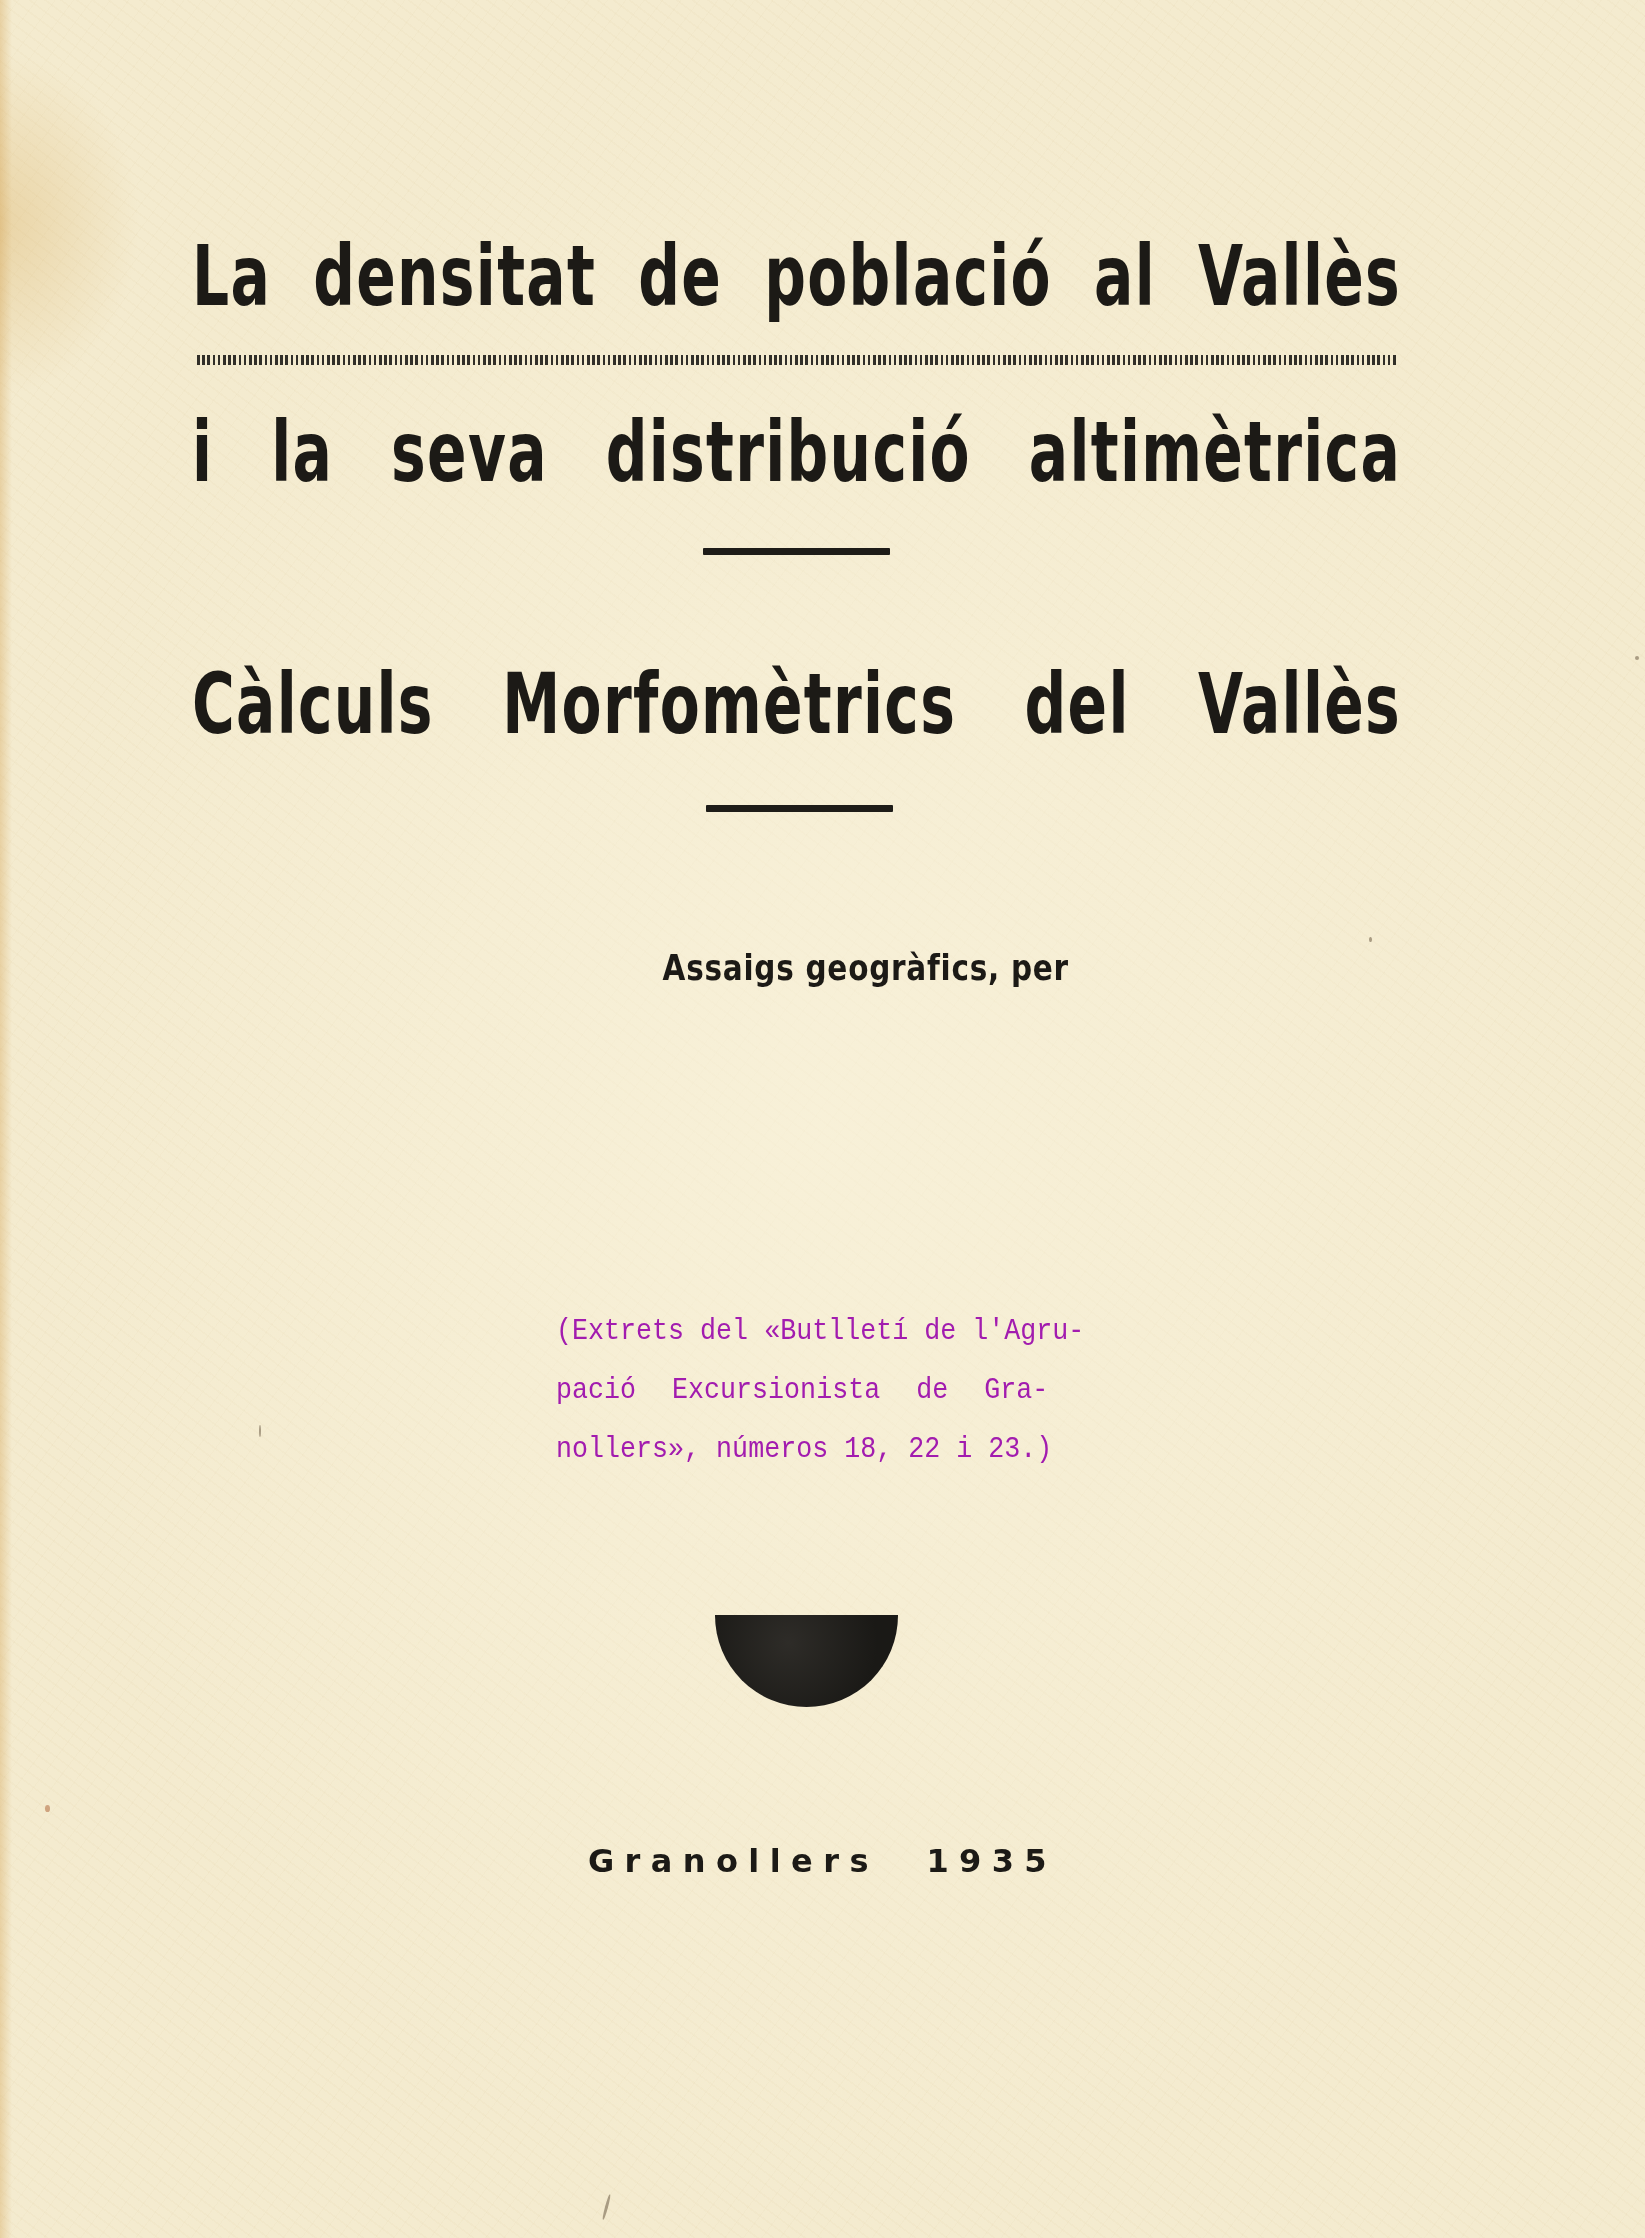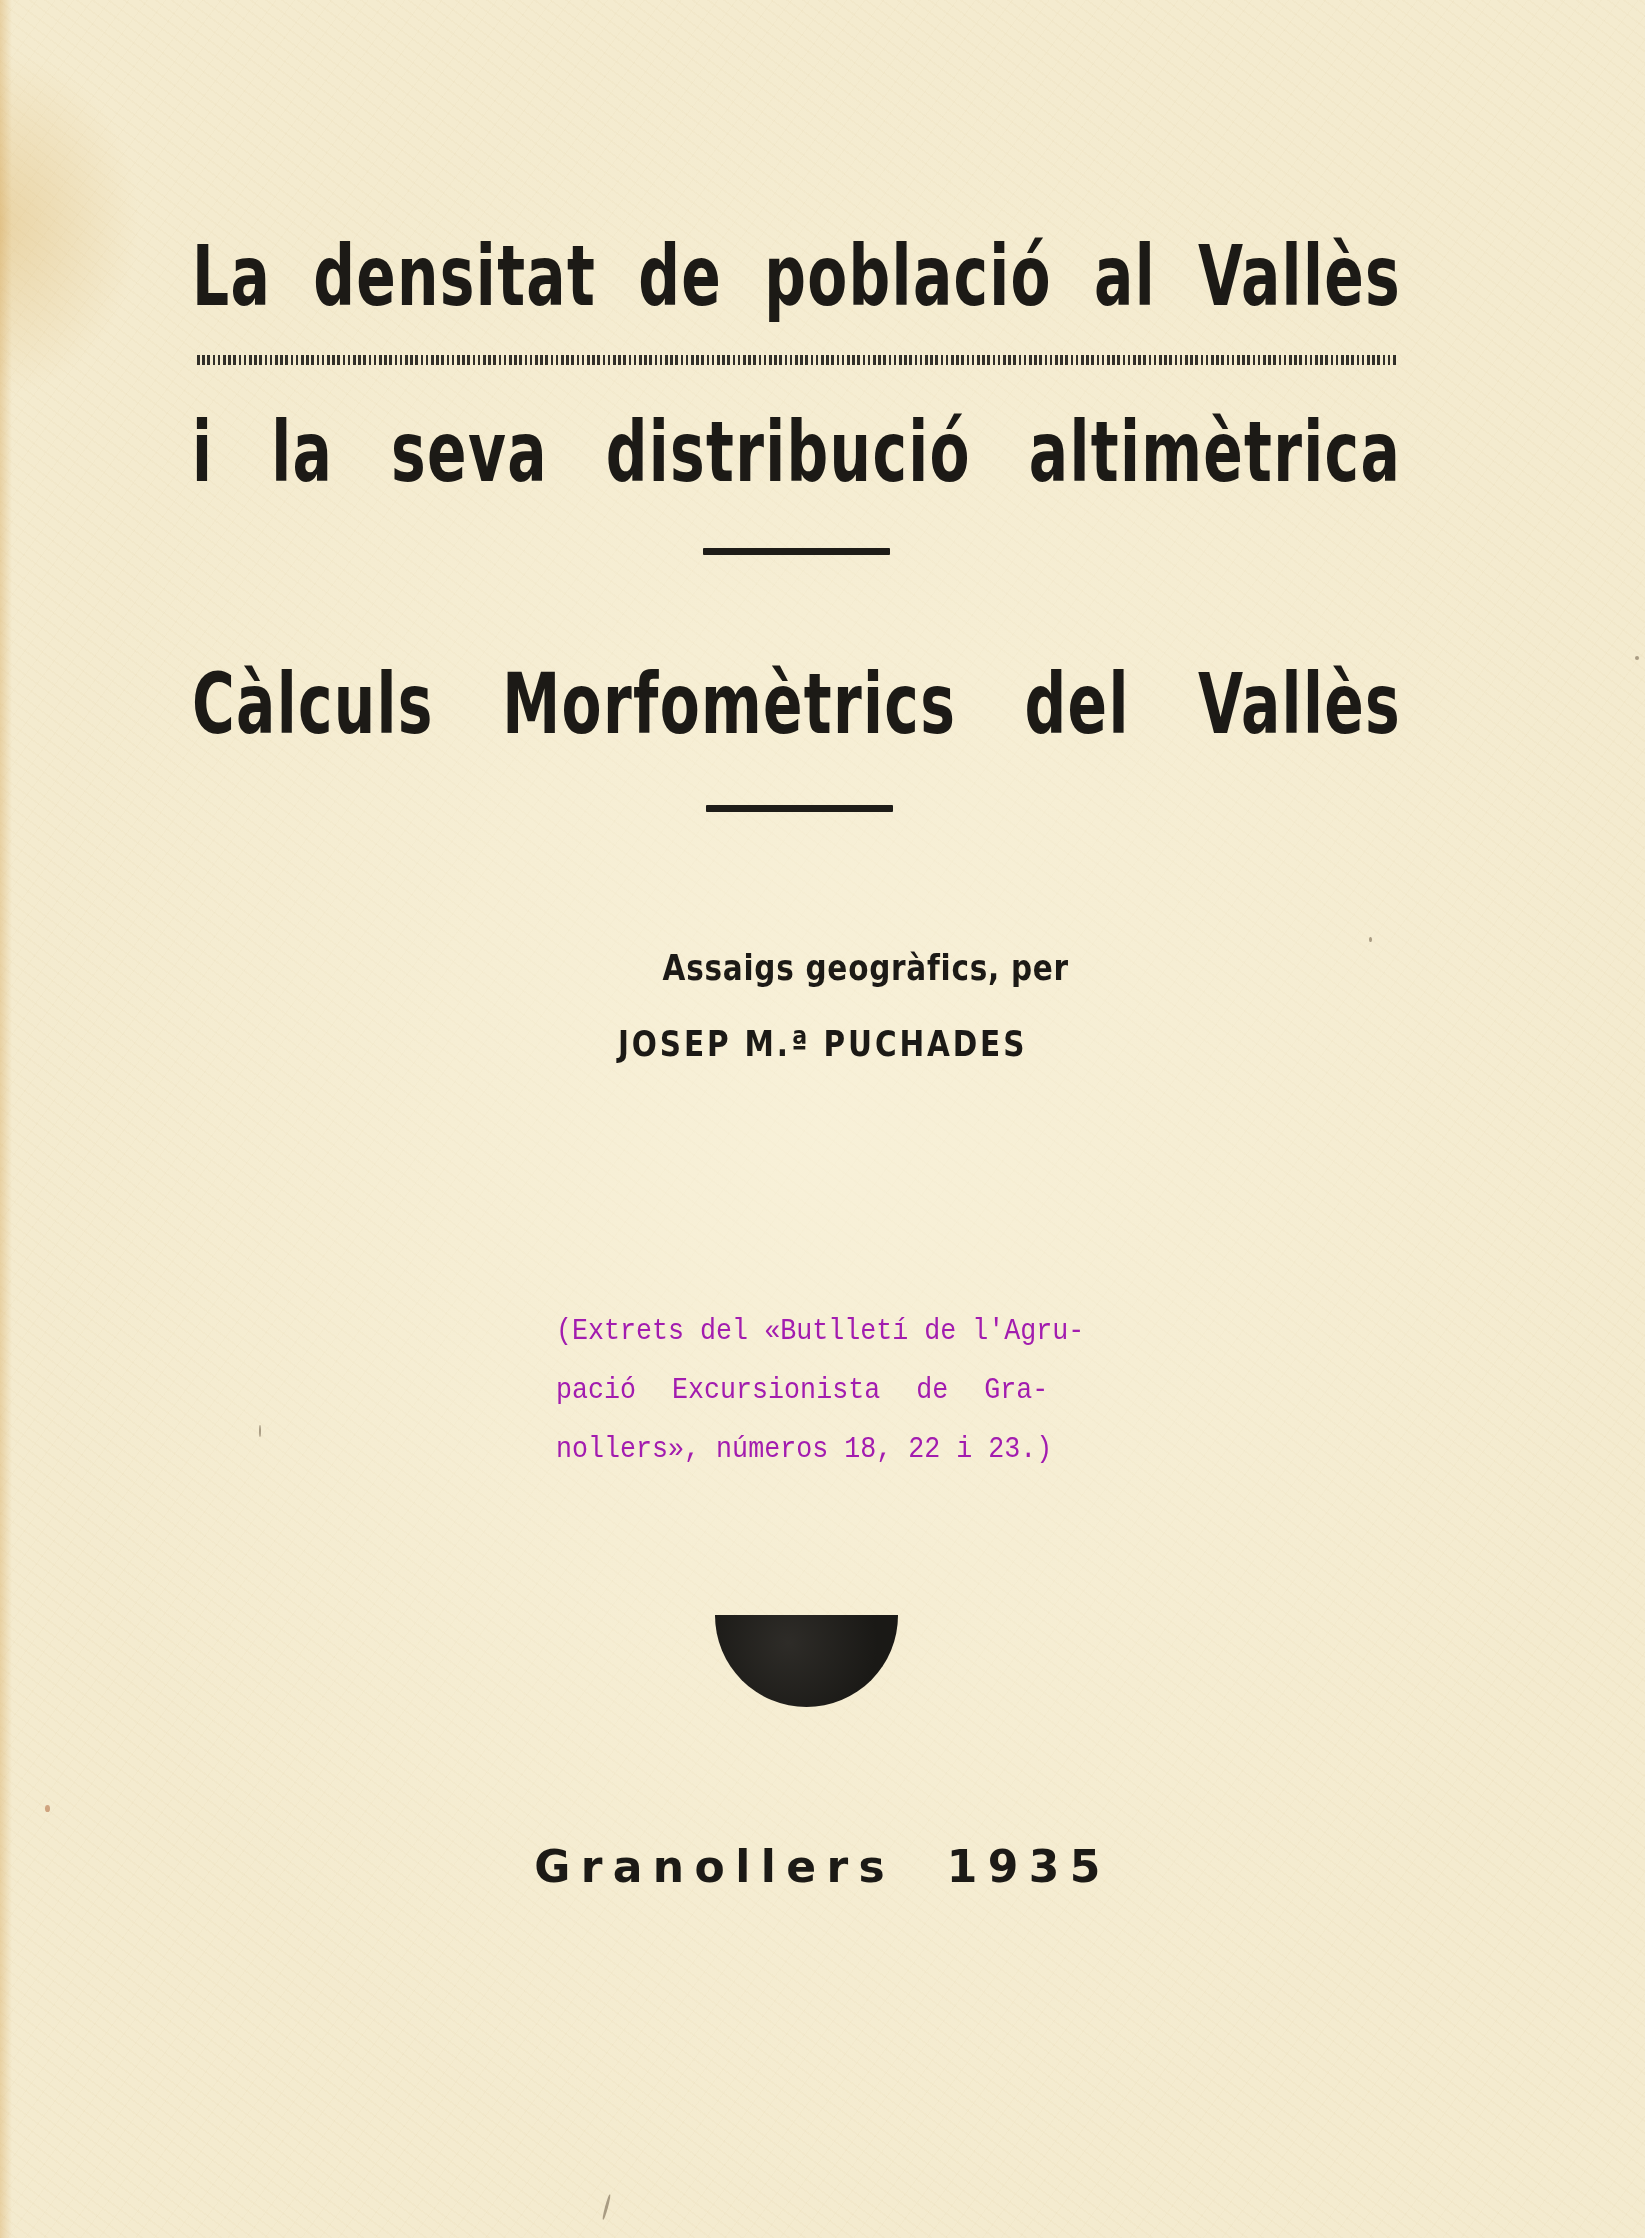--- a/index.html
+++ b/index.html
@@ -121,21 +121,21 @@
     }
 
     .imprint {
       position: absolute;
       left: 0;
       width: 100%;
       top: 1845px;
       text-align: center;
       font-family: "DejaVu Sans", sans-serif;
       font-weight: bold;
-      font-size: 44px;
+      font-size: 32px;
       letter-spacing: 10.4px;
       line-height: 1;
     }
     .imprint .place { margin-right: 26px; }
 
     .speck {
       position: absolute;
       background: #6b5b45;
       border-radius: 50%;
       opacity: 0.55;
@@ -153,23 +153,20 @@
 
   <div class="short-rule r1"></div>
 
   <div class="title-line l3">Càlculs Morfomètrics del Vallès</div>
 
   <div class="short-rule r2"></div>
 
   <div class="subtitle s1">
     <span class="inner">Assaigs geogràfics, per</span>
   </div>
-  <div class="subtitle s2">
-    <span class="inner">JOSEP M.ª PUCHADES</span>
-  </div>
 
   <div class="note">
     <span class="row">(Extrets del «Butlletí de l'Agru-</span>
     <span class="row">pació Excursionista de Gra-</span>
     <span class="row">nollers», números 18, 22 i 23.)</span>
   </div>
 
   <div class="emblem"></div>
 
   <div class="imprint">

